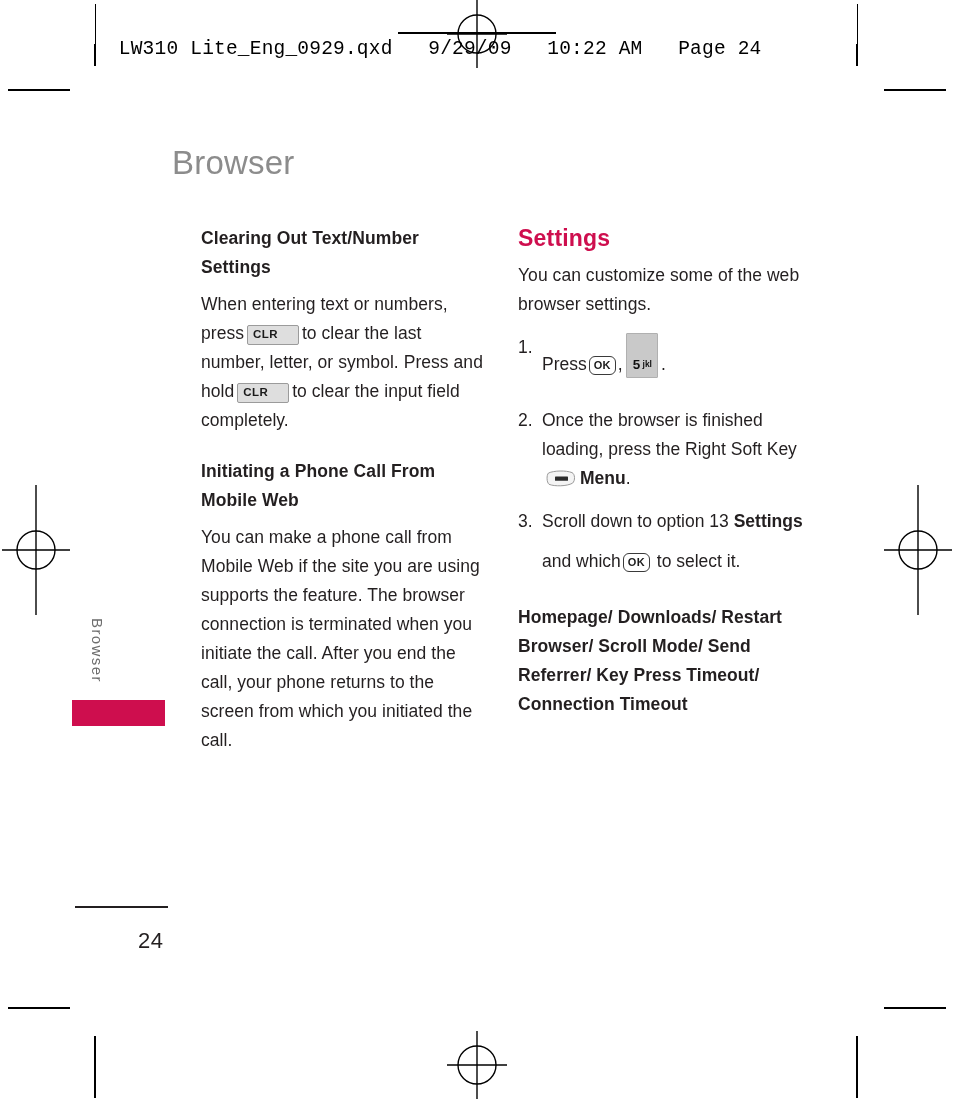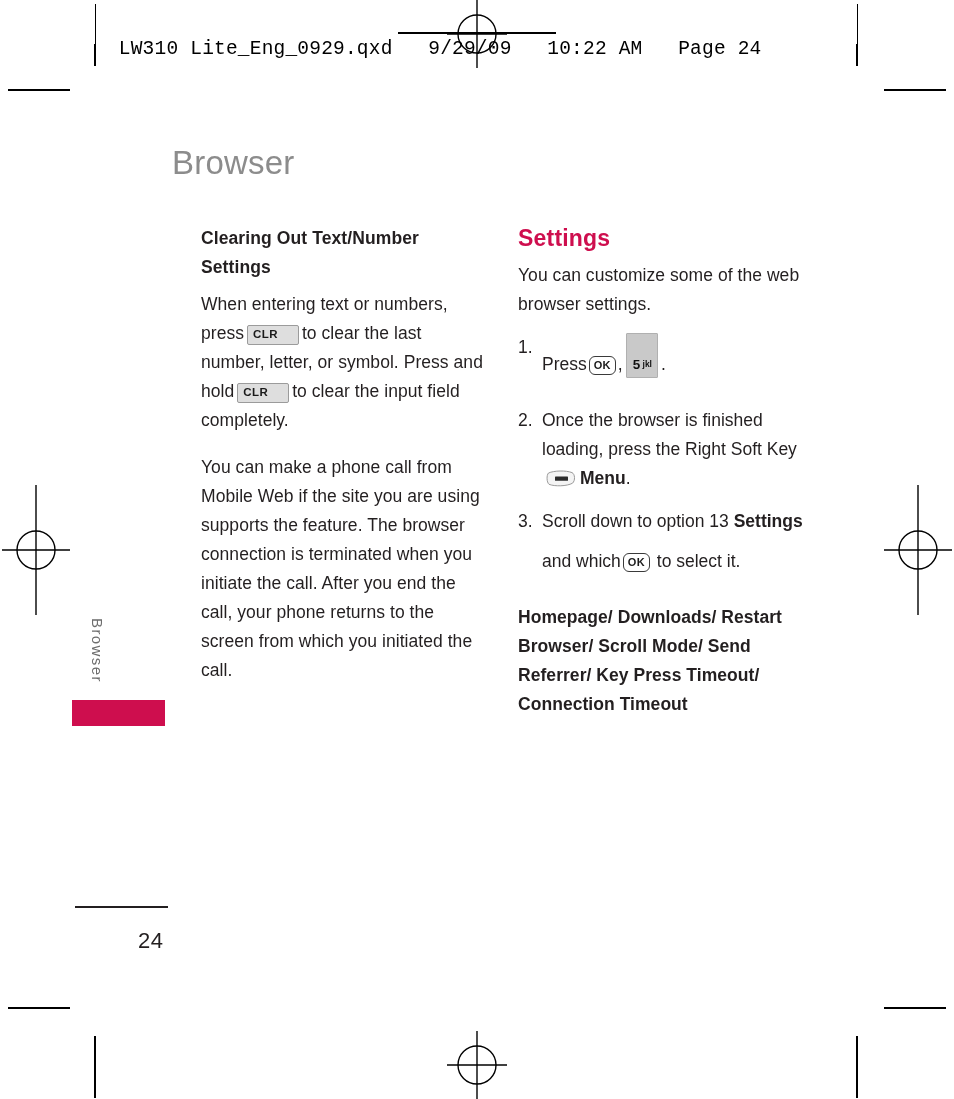--- a/index.html
+++ b/index.html
@@ -264,20 +264,21 @@
 </div>
 
 <div class="page-title">Browser</div>
 
 <div class="col col-left">
 
   <h2 class="sec">Clearing Out Text/Number Settings</h2>
 
   <p class="body"><span>When entering text or numbers, press</span><span class="key key-clr">CLR</span><span>to clear the last number, letter, or symbol. Press and hold</span><span class="key key-clr">CLR</span><span>to clear the input field completely.</span></p>
 
+  <h2 class="sec" style="margin-top:22px;">Initiating a Phone Call From Mobile Web</h2>
 
   <p class="body">You can make a phone call from Mobile Web if the site you are using supports the feature. The browser connection is terminated when you initiate the call. After you end the call, your phone returns to the screen from which you initiated the call.</p>
 </div>
 
 <div class="col col-right">
 
   <h2 class="sec-accent" style="color:#ce0e4e;">Settings</h2>
 
   <p class="body tight">You can customize some of the web browser settings.</p>
 

